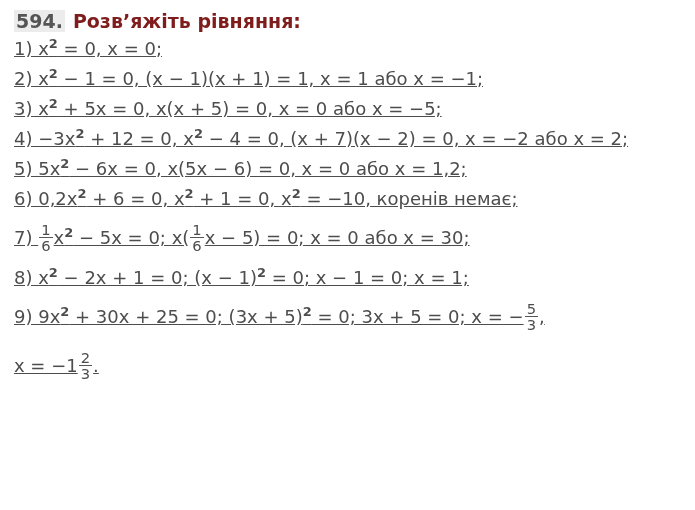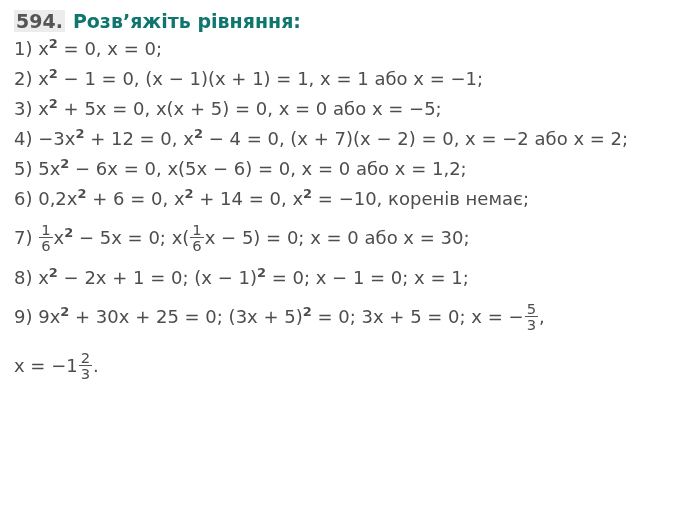--- a/index.html
+++ b/index.html
@@ -29,30 +29,31 @@
     font-size: 19px;
   }
   .ex-num {
     font-weight: bold;
     color: #555;
     background: #ececec;
     padding: 0 2px;
   }
   .title-text {
     font-weight: bold;
-    color: #0f766e;
+    color: #7f1d1d;
   }
   .lines {
     padding: 0 14px;
     font-size: 18px;
     line-height: 1.0;
   }
   .line {
     padding: 6px 0 6px 0;
     white-space: normal;
+    text-decoration: underline;
   }
   .line.tall {
     padding: 9px 0 9px 0;
   }
   sup.exp {
     font-size: 0.72em;
     font-weight: bold;
     vertical-align: super;
     line-height: 0;
   }
@@ -103,21 +104,21 @@
 
     <div class="line">
       <span>4) −3x</span><sup class="exp">2</sup><span> + 12 = 0, x</span><sup class="exp">2</sup><span> − 4 = 0, (x + 7)(x − 2) = 0, x = −2 або x = 2;</span>
     </div>
 
     <div class="line">
       <span>5) 5x</span><sup class="exp">2</sup><span> − 6x = 0, x(5x − 6) = 0, x = 0 або x = 1,2;</span>
     </div>
 
     <div class="line">
-      <span>6) 0,2x</span><sup class="exp">2</sup><span> + 6 = 0, x</span><sup class="exp">2</sup><span> + 14 = 0, x</span><sup class="exp">2</sup><span> = −10, коренів немає;</span>
+      <span>6) 0,2x</span><sup class="exp">2</sup><span> + 6 = 0, x</span><sup class="exp">2</sup><span> + 1 = 0, x</span><sup class="exp">2</sup><span> = −10, коренів немає;</span>
     </div>
 
     <div class="line tall">
       <span>7) </span><span class="frac">
           <span class="num">1</span>
           <span class="den">6</span>
         </span><span>x</span><sup class="exp">2</sup><span> − 5x = 0; x(</span><span class="frac">
           <span class="num">1</span>
           <span class="den">6</span>
         </span><span>x − 5) = 0; x = 0 або x = 30;</span>

